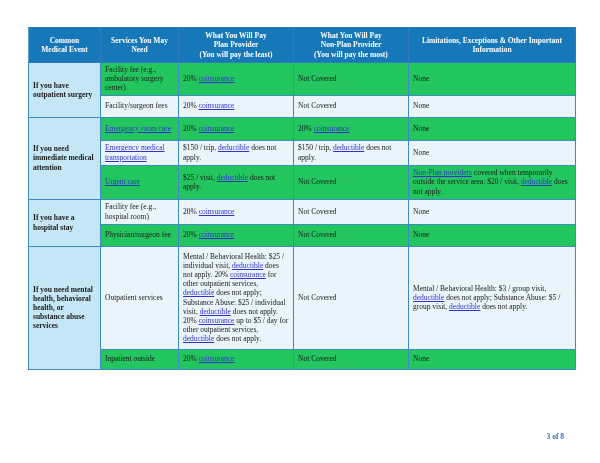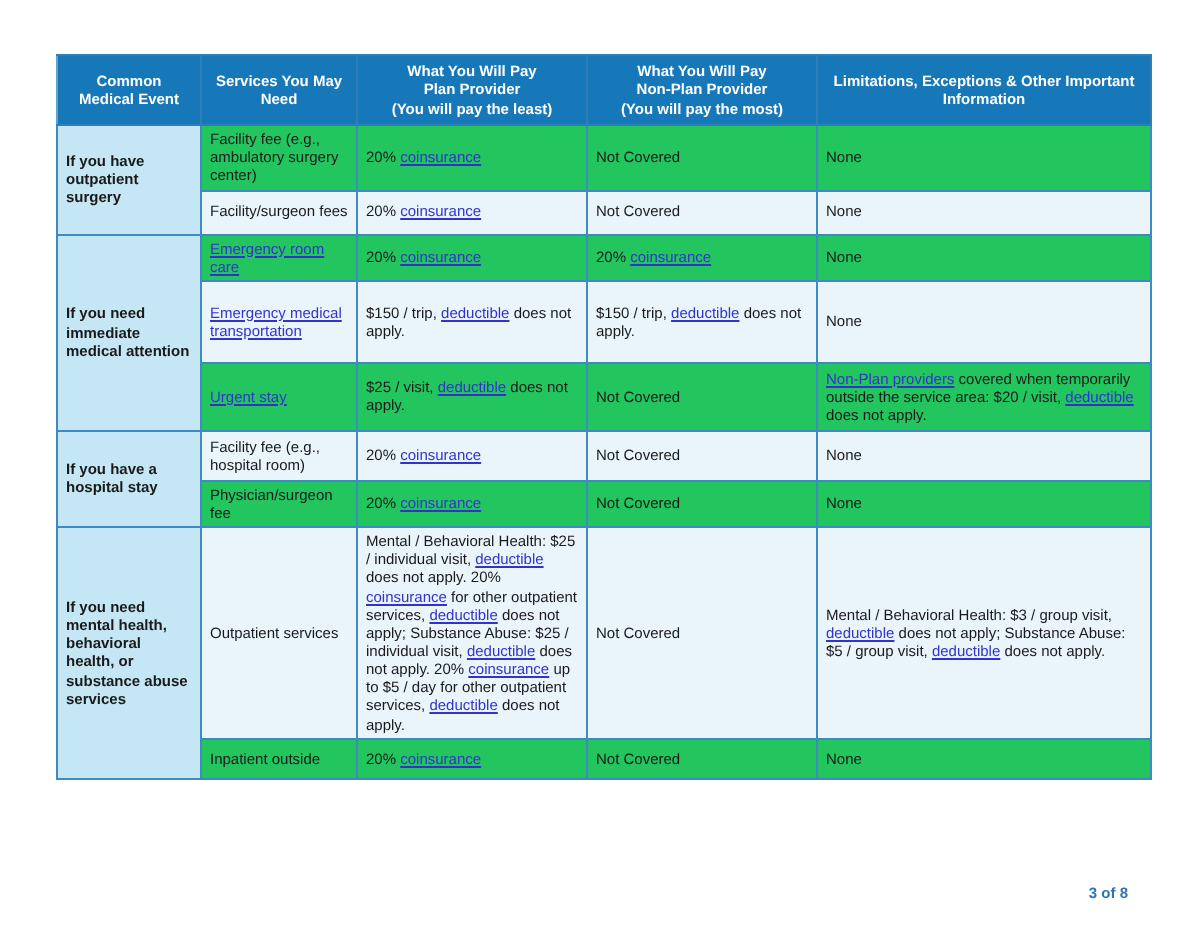--- a/index.html
+++ b/index.html
@@ -1,20 +1,20 @@
 <!DOCTYPE html>
 <html><head>
 <meta charset="utf-8">
 <style>
   html,body { margin:0; padding:0; background:#e8e8e8; }
   .page {
     position: relative;
     width: 600px; height: 463px;
     background: #ffffff;
-    font-family: Liberation Sans, sans-serif;
+    font-family: Liberation Serif, serif;
     overflow: hidden;
     margin: 0 auto;
     box-shadow: 0 0 3px rgba(0,0,0,.25);
   }
   table.benefits {
     position: absolute; left: 28px; top: 27px;
     width: 547px;
     border-collapse: collapse;
     table-layout: fixed;
     border: 1px solid #2e7fb8;
@@ -44,21 +44,21 @@
   }
   td.event {
     background: #c5e6f5 !important;
     color: #17375e;
     font-weight: bold;
   }
   tr.alt td { background: #e9f4fb; }
   a.lnk { color: #3333cc; text-decoration: underline; cursor: pointer; }
   .page-num {
     position: absolute;
-    right: 36px; top: 442px;
+    right: 36px; top: 432px;
     font-size: 7.5px;
     font-weight: bold;
     color: #2e74b5;
   }
 </style>
 </head>
 <body>
 
 <div class="page">
 
@@ -101,28 +101,28 @@
         <td><span>None</span></td>
       </tr>
 
       <tr style="height:23px">
         <td class="event" rowspan="3">If you need immediate medical attention</td>
         <td><a class="lnk" href="#">Emergency room care</a></td>
         <td><span>20% </span><a class="lnk" href="#">coinsurance</a></td>
         <td><span>20% </span><a class="lnk" href="#">coinsurance</a></td>
         <td><span>None</span></td>
       </tr>
-      <tr class="alt" style="height:41px">
+      <tr class="alt" style="height:25px">
         <td><a class="lnk" href="#">Emergency medical transportation</a></td>
         <td><span>$150 / trip, </span><a class="lnk" href="#">deductible</a><span> does not apply.</span></td>
         <td><span>$150 / trip, </span><a class="lnk" href="#">deductible</a><span> does not apply.</span></td>
         <td><span>None</span></td>
       </tr>
       <tr style="height:34px">
-        <td><a class="lnk" href="#">Urgent stay</a></td>
+        <td><a class="lnk" href="#">Urgent care</a></td>
         <td><span>$25 / visit, </span><a class="lnk" href="#">deductible</a><span> does not apply.</span></td>
         <td><span>Not Covered</span></td>
         <td><a class="lnk" href="#">Non-Plan providers</a><span> covered when temporarily outside the service area: $20 / visit, </span><a class="lnk" href="#">deductible</a><span> does not apply.</span></td>
       </tr>
 
       <tr class="alt" style="height:25px">
         <td class="event" rowspan="2">If you have a hospital stay</td>
         <td><span>Facility fee (e.g., hospital room)</span></td>
         <td><span>20% </span><a class="lnk" href="#">coinsurance</a></td>
         <td><span>Not Covered</span></td>

